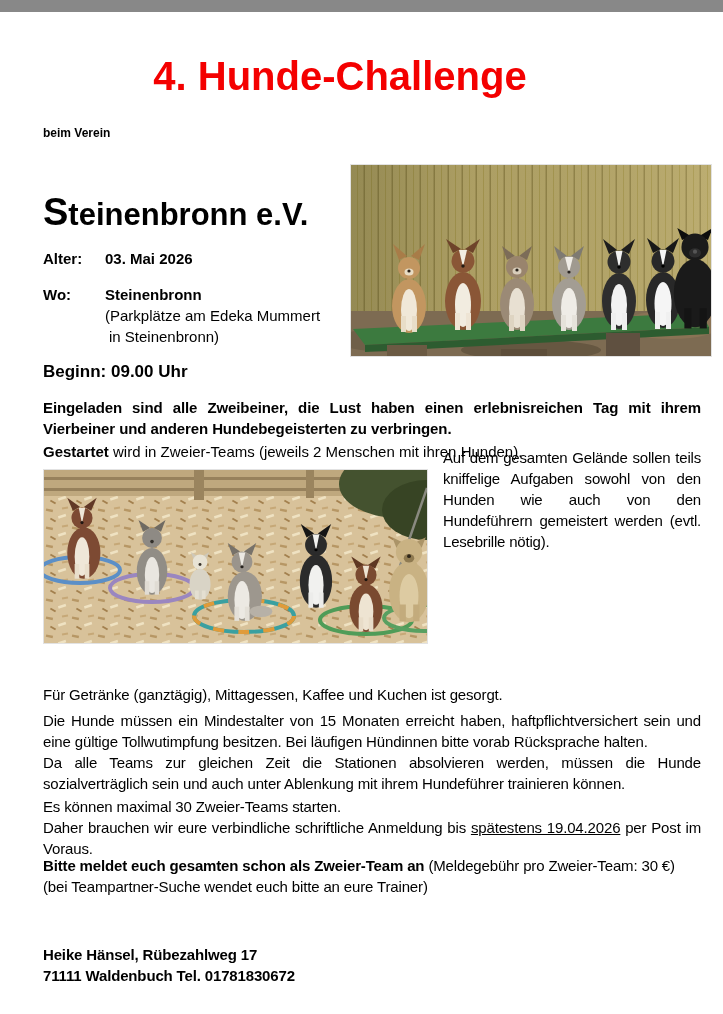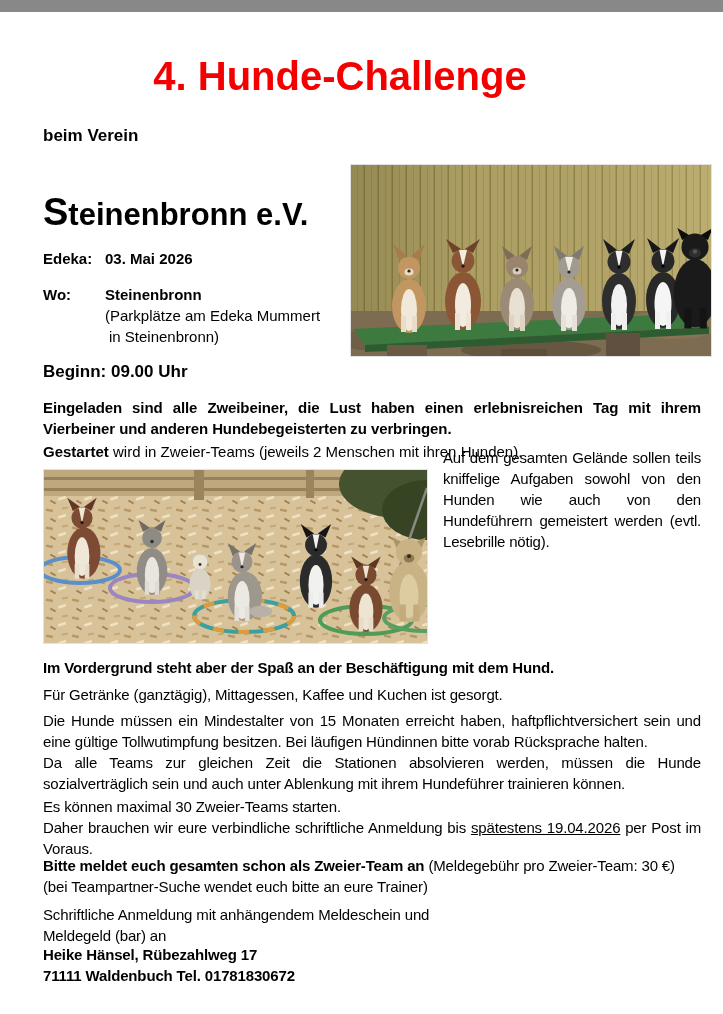--- a/index.html
+++ b/index.html
@@ -14,21 +14,21 @@
     overflow:hidden;
   }
   .abs { position:absolute; }
   .title {
     left:0; top:42px; width:680px;
     text-align:center;
     font-size:40px; font-weight:bold;
     color:#f40000;
     letter-spacing:0px;
   }
-  .beim { left:43px; top:114px; font-size:17px; font-weight:bold; }
+  .beim { left:43px; top:114px; font-size:12px; font-weight:bold; }
   .clubname { left:41px; top:136px; font-weight:bold; line-height:44px; white-space:nowrap; }
   .clubname .big { font-size:42px; }
   .clubname .small { font-size:29px; }
   .clubcity { left:43px; top:182px; font-weight:bold; line-height:36px; white-space:nowrap; }
   .clubcity .big { font-size:38px; }
   .clubcity .small { font-size:31px; }
   .b15 { font-size:15px; font-weight:bold; line-height:21px; }
   .r15 { font-size:15px; font-weight:normal; line-height:21px; }
   .row-label { left:43px; }
   .row-value { left:105px; }
@@ -58,21 +58,21 @@
 
 <div class="page">
 
   <h1 class="abs title">4. Hunde-Challenge</h1>
 
   <div class="abs beim">beim Verein</div>
 
 
   <h2 class="abs clubcity"><span class="big">S</span><span class="small">teinenbronn e.V.</span></h2>
 
-  <div class="abs b15 row-label" style="top:236px;">Edeka:</div>
+  <div class="abs b15 row-label" style="top:236px;">Alter:</div>
   <div class="abs b15 row-value" style="top:236px;">03. Mai 2026</div>
 
   <div class="abs b15 row-label" style="top:272px; font-weight:normal;"><span class="bold">Wo:</span></div>
   <div class="abs row-value" style="top:272px;">
     <div class="b15">Steinenbronn</div>
     <div class="r15">(Parkplätze am Edeka Mummert</div>
     <div class="r15" style="padding-left:4px;">in Steinenbronn)</div>
   </div>
 
   <div class="abs beginn">Beginn: 09.00 Uhr</div>
@@ -307,42 +307,37 @@
         <ellipse cx="0" cy="6" rx="5" ry="4" fill="#8f7a50"></ellipse>
           <circle cx="0" cy="4" r="1.8" fill="#2e2518"></circle>
       </g>
     </svg>
   </div>
 
   <div class="abs rightcol">
     <p>Auf dem gesamten Gelände sollen teils kniffelige Aufgaben sowohl von den Hunden wie auch von den Hundeführern gemeistert werden (evtl. Lesebrille nötig).</p>
   </div>
 
-  <p class="abs para bold" style="top:645px;">Im Vordergrund steht aber der Spaß an der Beschäftigung mit dem Hund.</p>
 
   <p class="abs para" style="top:672px;">Für Getränke (ganztägig), Mittagessen, Kaffee und Kuchen ist gesorgt.</p>
 
   <div class="abs para just" style="top:698px;">
     <div>Die Hunde müssen ein Mindestalter von 15 Monaten erreicht haben, haftpflichtversichert sein und eine gültige Tollwutimpfung besitzen. Bei läufigen Hündinnen bitte vorab Rücksprache halten.</div>
     <div>Da alle Teams zur gleichen Zeit die Stationen absolvieren werden, müssen die Hunde sozialverträglich sein und auch unter Ablenkung mit ihrem Hundeführer trainieren können.</div>
   </div>
 
   <div class="abs para" style="top:784px;">
     <div>Es können maximal 30 Zweier-Teams starten.</div>
     <div class="just"><span>Daher brauchen wir eure verbindliche schriftliche Anmeldung bis </span><span class="ul">spätestens 19.04.2026</span><span> per Post im Voraus.</span></div>
   </div>
 
   <div class="abs para" style="top:843px;">
     <div><span class="bold">Bitte meldet euch gesamten schon als Zweier-Team an</span><span> (Meldegebühr pro Zweier-Team: 30 €)</span></div>
     <div>(bei Teampartner-Suche wendet euch bitte an eure Trainer)</div>
   </div>
 
-  <div class="abs para" style="top:892px;">
-    <div>Schriftliche Anmeldung mit anhängendem Meldeschein und</div>
-    <div>Meldegeld (bar) an</div>
-  </div>
 
   <div class="abs para bold" style="top:932px;">
     <div>Heike Hänsel, Rübezahlweg 17</div>
     <div>71111 Waldenbuch Tel. 01781830672</div>
   </div>
 
 </div>
 
 </body></html>

